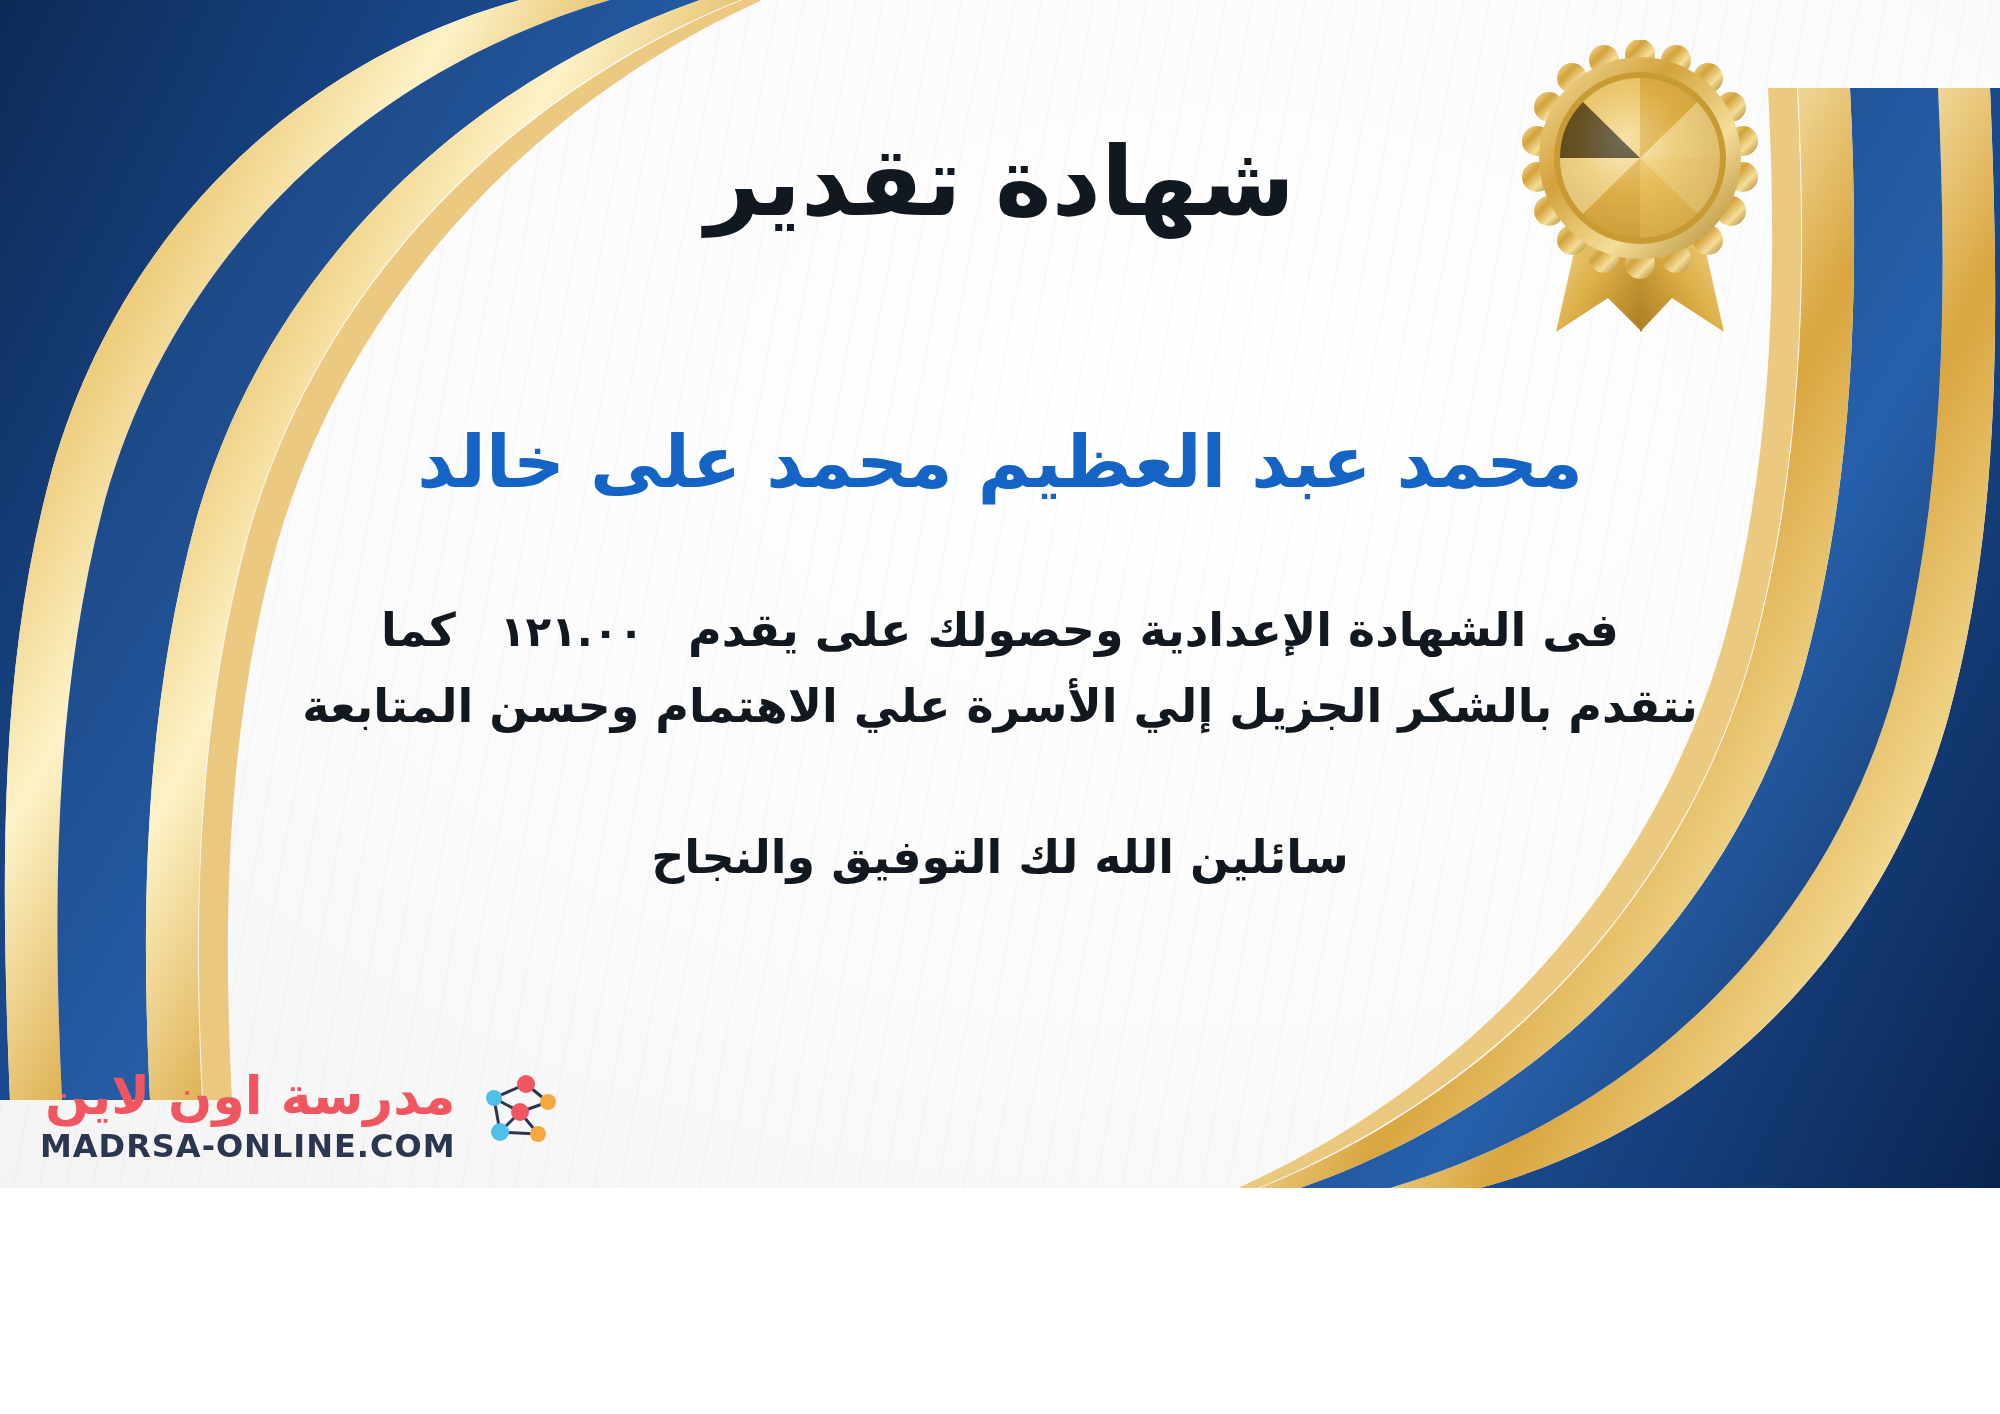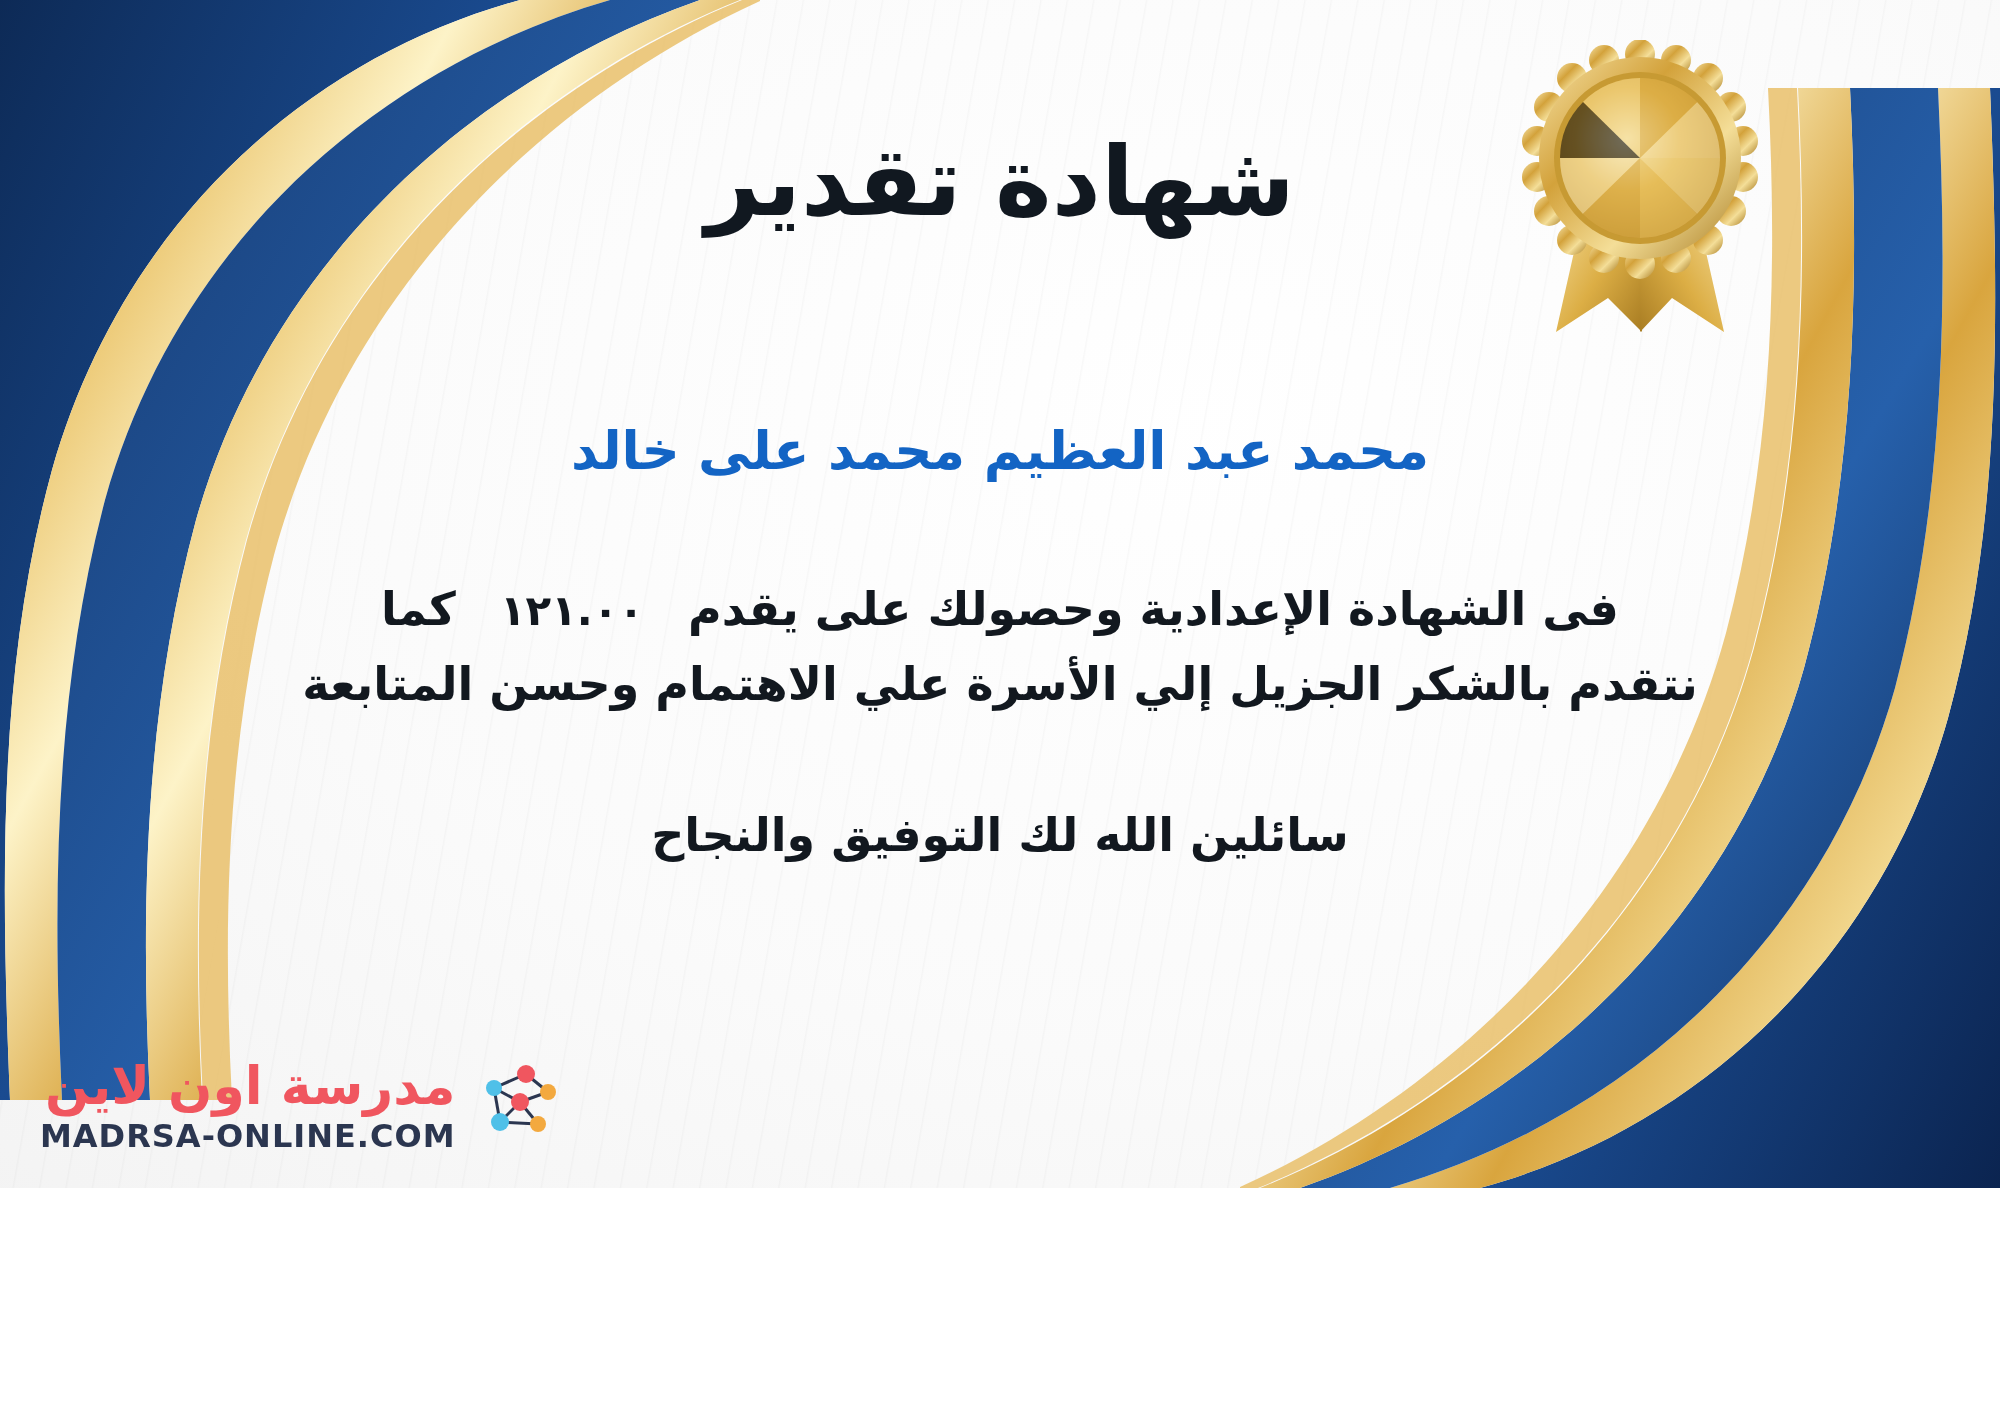--- a/index.html
+++ b/index.html
@@ -70,21 +70,21 @@
     margin-top: 130px;
     font-size: 96px;
     font-weight: 700;
     color: #111820;
     letter-spacing: 1px;
     line-height: 1.1;
   }
 
   .recipient-name {
     margin-top: 185px;
-    font-size: 53px;
+    font-size: 72px;
     font-weight: 700;
     color: #1364c4;
     line-height: 1.15;
     max-width: 1650px;
   }
 
   .body-text {
     margin-top: 90px;
     width: 1560px;
     font-size: 46px;
@@ -108,21 +108,21 @@
     margin-top: 85px;
     font-size: 46px;
     font-weight: 600;
     color: #12181f;
   }
 
   
   .logo {
     position: absolute;
     left: 40px;
-    bottom: 34px;
+    bottom: 24px;
     display: flex;
     flex-direction: row-reverse;
     align-items: center;
     gap: 14px;
   }
   .logo-text {
     display: flex;
     flex-direction: column;
     align-items: flex-start;
     line-height: 1;

